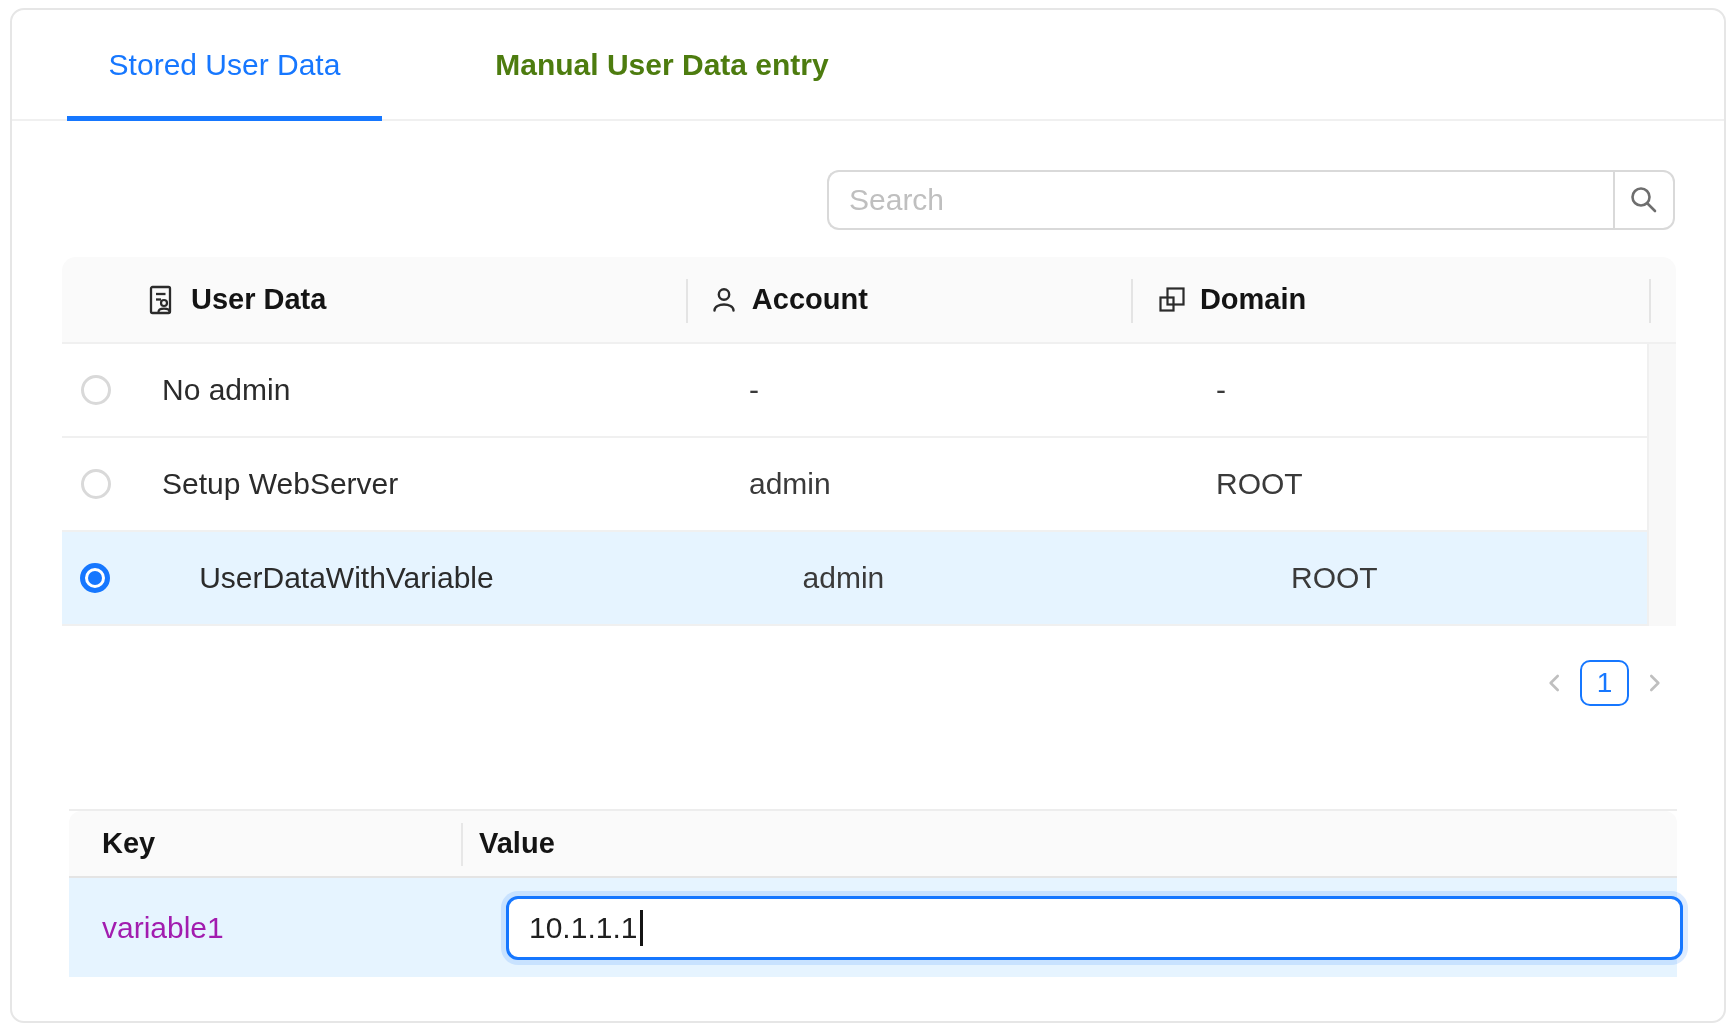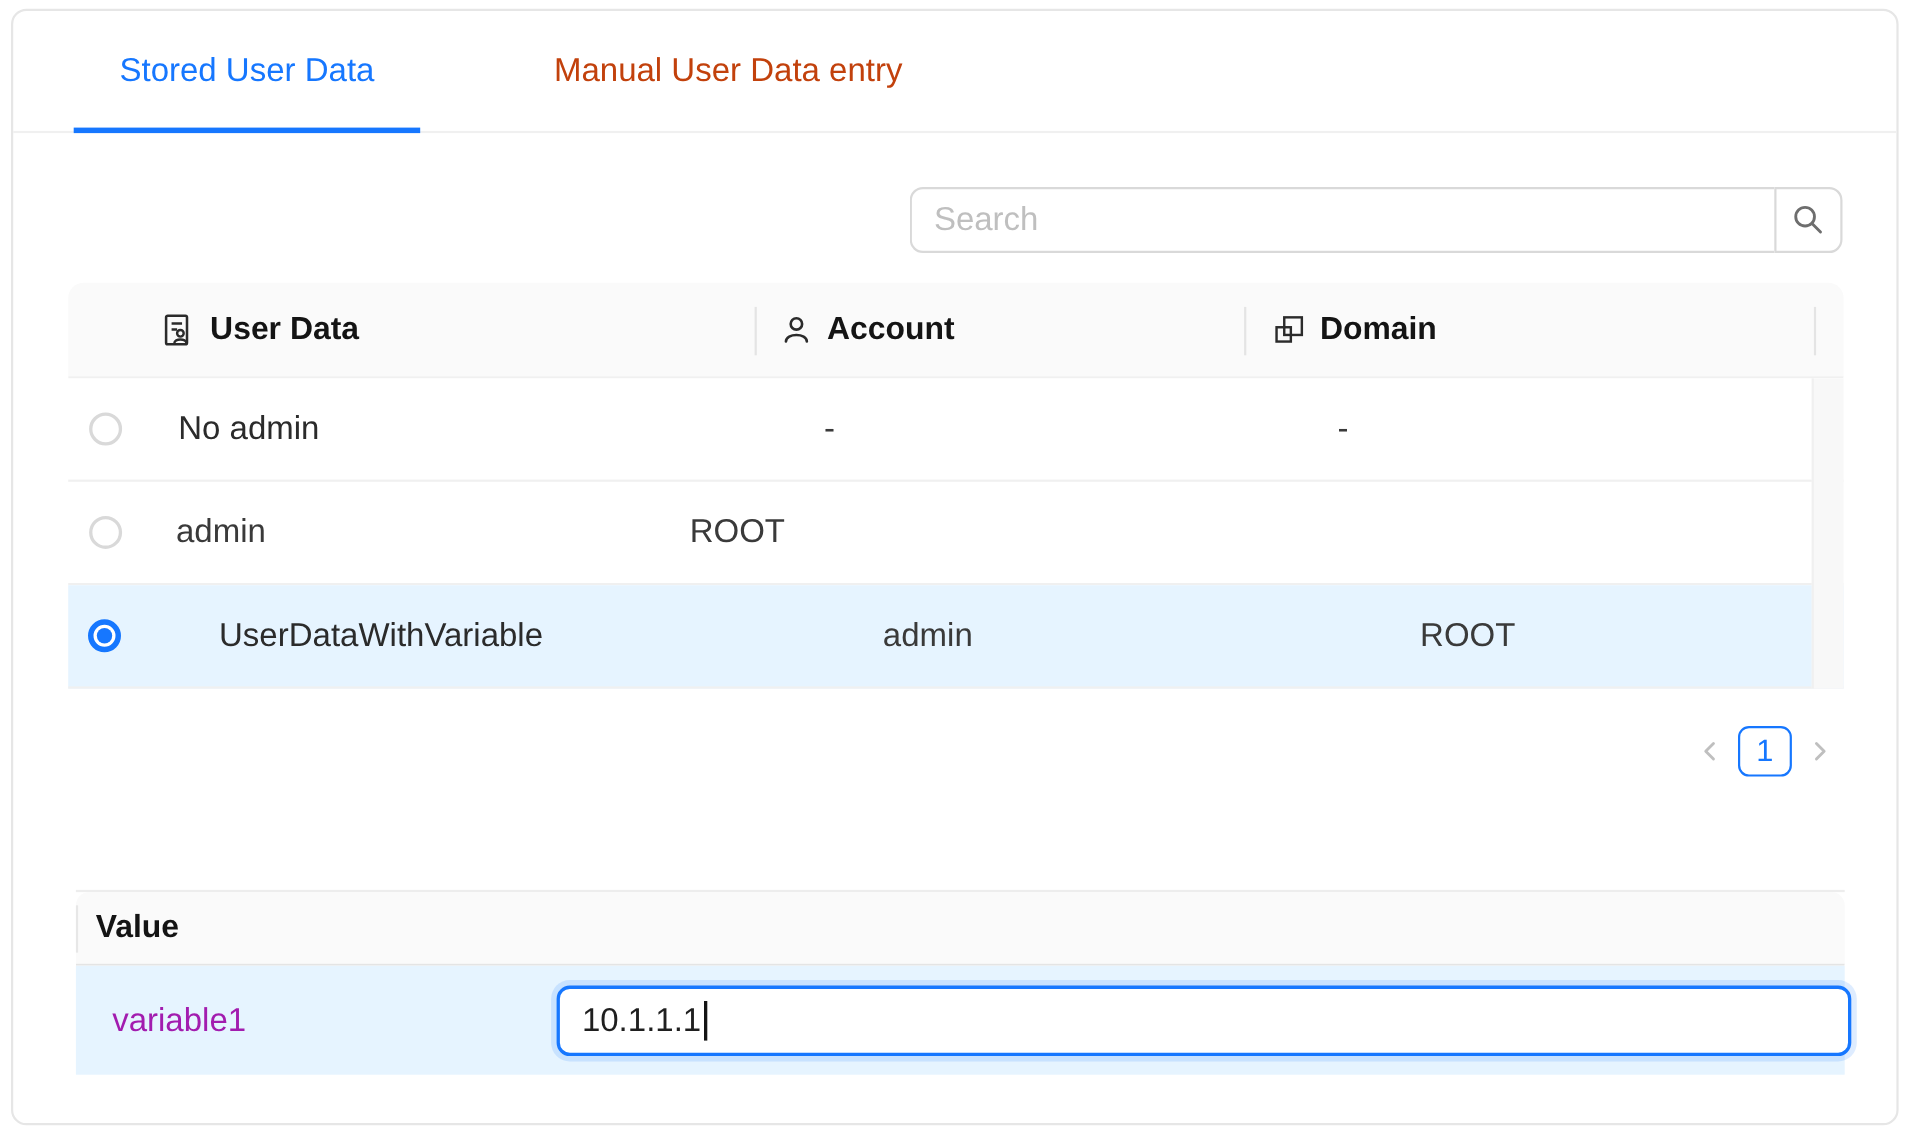--- a/index.html
+++ b/index.html
@@ -8,21 +8,21 @@
 
   .card { position:absolute; left:10px; top:8px; width:1716px; height:1015px;
           background:#fff; border:2px solid #e6e6e6; border-radius:14px; }
 
   
   .tabbar { position:absolute; left:0; top:0; right:0; height:111px;
             border-bottom:2px solid #f0f0f0; }
   .tab { position:absolute; top:0; height:109px; display:flex; align-items:center;
          justify-content:center; font-size:30px; cursor:pointer; }
   .tab.active { left:55px; width:315px; color:#1677ff; font-weight:500; }
-  .tab.inactive { left:470px; width:360px; color:#c2410c; font-weight:400; }
+  .tab.inactive { left:470px; width:360px; color:#4d7c0f; font-weight:700; }
   .inkbar { position:absolute; left:55px; top:106px; width:315px; height:5px;
             background:#1677ff; }
 
   
   .search-wrap { position:absolute; left:815px; top:160px; width:848px; height:60px;
                  display:flex;border-radius:16px; }
   .search-input { flex:1; height:60px; border:2px solid #d9d9d9; border-right:none;
                   border-radius:12px 0 0 12px; padding:0 20px; font-size:30px;
                   color:#333; outline:none; font-family:"Liberation Sans",sans-serif; }
   .search-input::placeholder { color:#bfbfbf; }
@@ -158,20 +158,21 @@
             <span class="radio"></span>
           </div>
         <div class="c1">No admin</div>
         <div class="c2">-</div>
         <div class="c3">-</div>
       </div>
       <div class="ud-row">
         <div class="c0">
             <span class="radio"></span>
           </div>
+        <div class="c1">Setup WebServer</div>
         <div class="c2">admin</div>
         <div class="c3">ROOT</div>
       </div>
       <div class="ud-row selected">
         <div class="c0">
             <span class="radio checked"></span>
           </div>
         <div class="c1">UserDataWithVariable</div>
         <div class="c2">admin</div>
         <div class="c3">ROOT</div>
@@ -191,20 +192,21 @@
   <div class="pg-next">
     <span>
       <svg width="26" height="26" viewBox="0 0 24 24" fill="none">
         <polyline points="9.5,5.5 16,12 9.5,18.5" stroke="#bfbfbf" stroke-width="2.4" stroke-linecap="round" stroke-linejoin="round"></polyline>
       </svg>
     </span>
   </div>
 
   <div class="kv-table">
     <div class="kv-head">
+      <div class="kv-hkey">Key</div>
       <div class="kv-hval">Value</div>
     </div>
     <div class="kv-row">
       <div class="kv-key">variable1</div>
       <div class="value-input">
         <span>10.1.1.1</span>
         <span class="caret"></span>
       </div>
     </div>
   </div>

